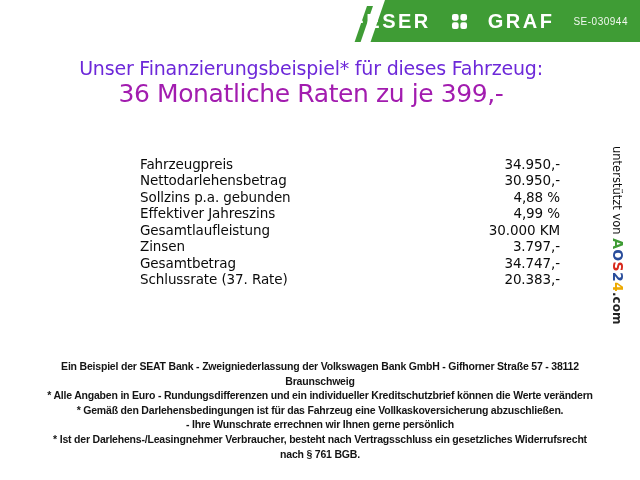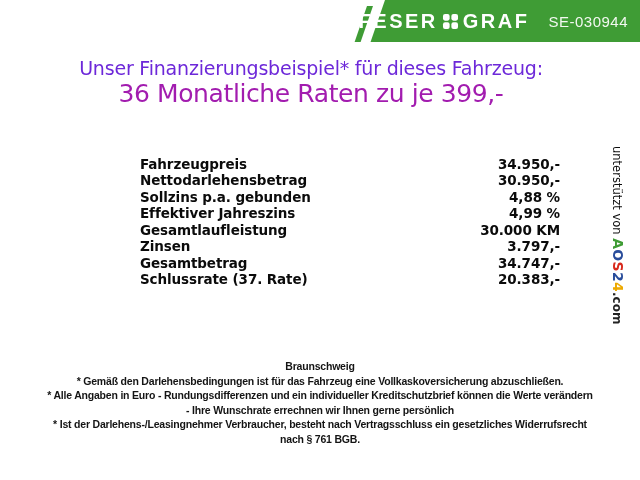--- a/index.html
+++ b/index.html
@@ -15,46 +15,46 @@
     background:#3f9c35;
     transform:skewX(-19deg);transform-origin:top left;
   }
   .banner-sliver{
     position:absolute;top:6px;left:367px;width:6px;height:36px;
     background:#37922f;
     transform:skewX(-19deg);transform-origin:top left;
   }
   .banner-content{
     position:absolute;top:0;right:12px;height:42px;
-    display:flex;align-items:center;gap:3px;
+    display:flex;align-items:center;gap:19px;
     color:#ffffff;white-space:nowrap;
   }
   .brand-word{
     font-size:20px;font-weight:bold;letter-spacing:2.5px;
     font-family:"Liberation Sans",sans-serif;
   }
   .badge-text{
-    font-size:15px;font-weight:normal;letter-spacing:.5px;margin-left:16px;
+    font-size:10px;font-weight:normal;letter-spacing:.5px;margin-left:0;
     color:#f2f8f0;
     font-family:"Liberation Sans",sans-serif;
   }
   .clover{width:19px;height:19px;display:block;}
   
   .title-line1{
     position:absolute;top:57px;left:0;right:18px;text-align:center;
     font-size:19px;letter-spacing:-.2px;white-space:nowrap;color:#6d28d9;
   }
   .title-line2{
     position:absolute;top:79px;left:0;right:18px;text-align:center;
     font-size:25px;letter-spacing:-.4px;white-space:nowrap;color:#a21caf;
   }
   
   .finance-table{
     position:absolute;top:156px;left:140px;width:420px;
-    font-size:13.5px;letter-spacing:-.1px;color:#0b0b0b;font-weight:bold;
+    font-size:13.5px;letter-spacing:-.1px;color:#0b0b0b;
   }
   .f-row{display:flex;height:16.45px;line-height:16.45px;white-space:nowrap;}
   .f-label{width:243px;}
   .f-value{flex:1;text-align:right;}
   
   .side-vertical{
     position:absolute;top:146px;left:626px;height:16px;line-height:16px;
     transform:rotate(90deg);transform-origin:top left;
     white-space:nowrap;font-size:11.5px;color:#0b0b0b;
     font-family:"DejaVu Sans",sans-serif;
@@ -124,19 +124,20 @@
     <span class="f-label">Schlussrate (37. Rate)</span>
     <span class="f-value">20.383,-</span>
   </div>
 </div>
 
 <div class="side-vertical">
   <span>unterstützt von </span><span class="side-logo"><span style="color: rgb(63, 156, 53);">A</span><span style="color: rgb(42, 77, 155);">O</span><span style="color: rgb(216, 41, 28);">S</span><span style="color: rgb(42, 77, 155);">2</span><span style="color: rgb(237, 169, 0);">4</span></span><span class="side-suffix">.com</span>
 </div>
 
 <div class="footnotes">
+  <div class="foot-line">Ein Beispiel der SEAT Bank - Zweigniederlassung der Volkswagen Bank GmbH - Gifhorner Straße 57 - 38112</div>
   <div class="foot-line">Braunschweig</div>
+  <div class="foot-line">* Alle Angaben in Euro - Rundungsdifferenzen und ein individueller Kreditschutzbrief können die Werte verändern</div>
   <div class="foot-line">* Gemäß den Darlehensbedingungen ist für das Fahrzeug eine Vollkaskoversicherung abzuschließen.</div>
-  <div class="foot-line">* Alle Angaben in Euro - Rundungsdifferenzen und ein individueller Kreditschutzbrief können die Werte verändern</div>
   <div class="foot-line">- Ihre Wunschrate errechnen wir Ihnen gerne persönlich</div>
   <div class="foot-line">* Ist der Darlehens-/Leasingnehmer Verbraucher, besteht nach Vertragsschluss ein gesetzliches Widerrufsrecht</div>
   <div class="foot-line">nach § 761 BGB.</div>
 </div>
 
 </body></html>

